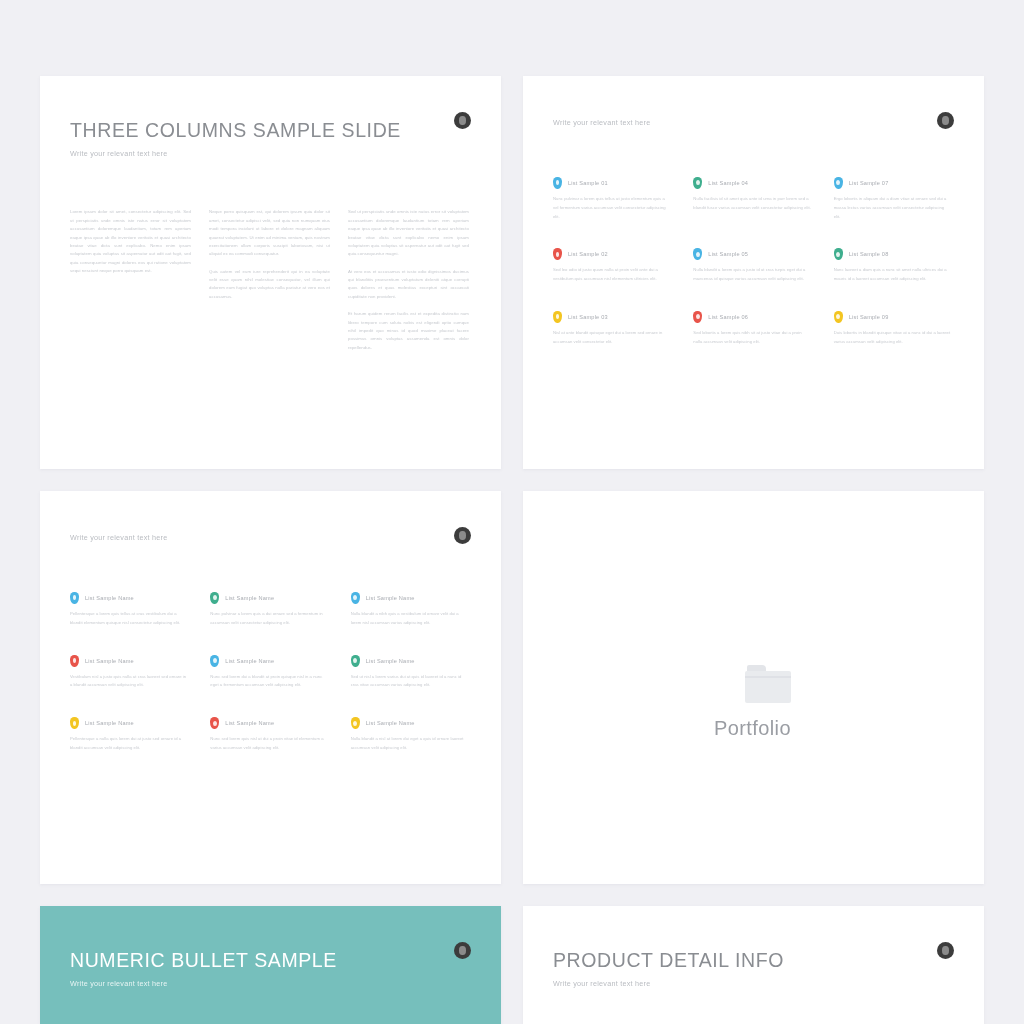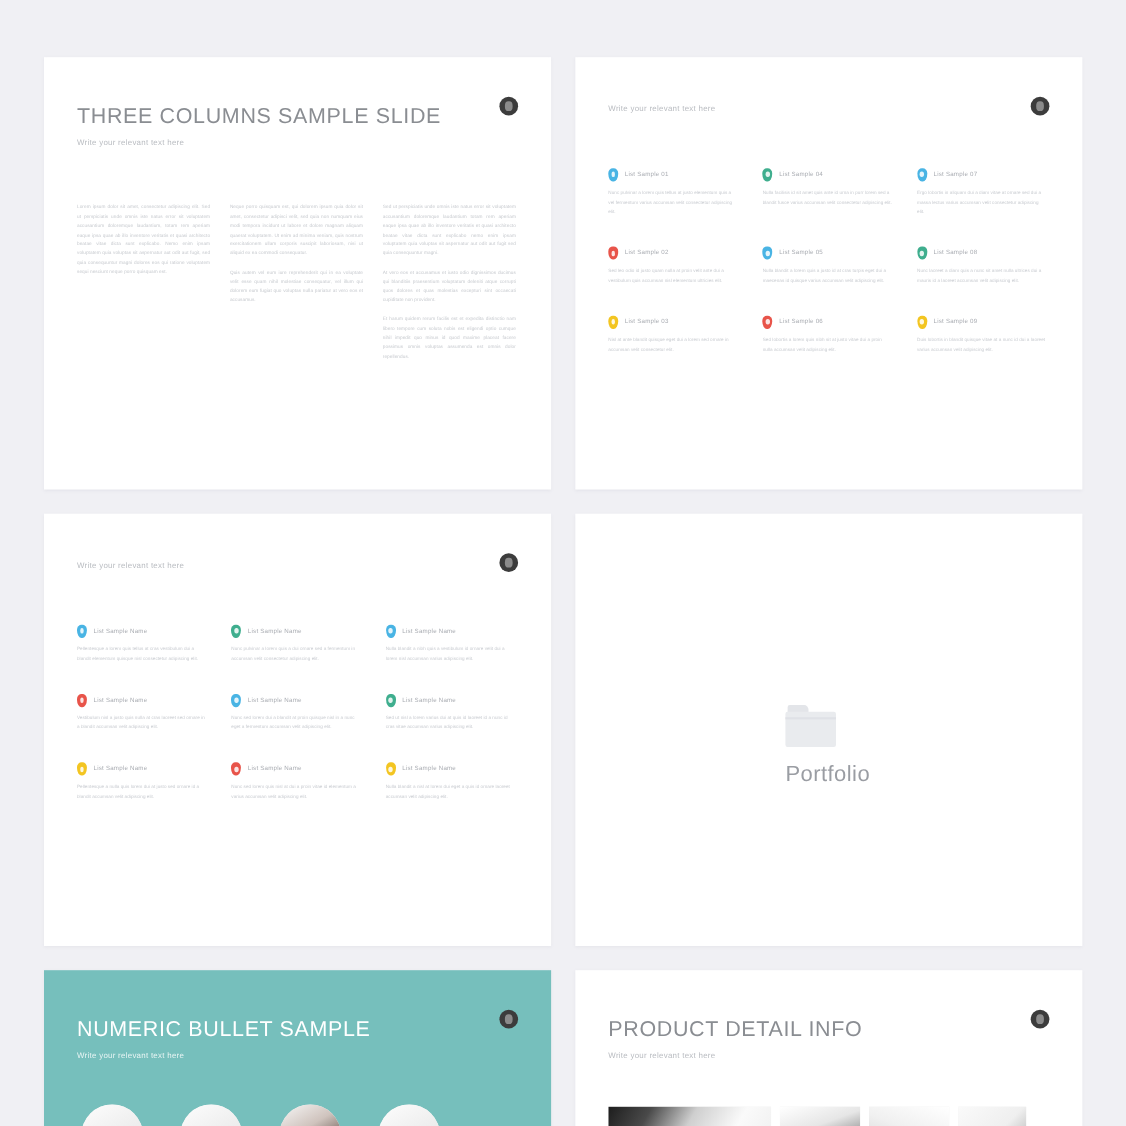--- a/index.html
+++ b/index.html
@@ -10,21 +10,21 @@
     height: 1024px;
     overflow: hidden;
     font-family: "Liberation Sans", sans-serif;
   }
 
   #deck {
     width: 1024px;
     height: 1024px;
     position: relative;
     box-sizing: border-box;
-    padding: 52px 34px 0 40px;
+    padding: 76px 34px 0 40px;
   }
 
   .slide-row {
     display: flex;
     gap: 22px;
     margin-bottom: 22px;
   }
 
   .slide {
     background: #ffffff;
@@ -155,21 +155,21 @@
   
   .portfolio-slide {
     display: flex;
     align-items: center;
     justify-content: center;
     padding: 0;
   }
   .portfolio-inner {
     display: flex;
     flex-direction: column;
-    align-items: flex-start;
+    align-items: flex-end;
     margin-top: -4px;
   }
   .folder-icon {
     width: 46px;
     height: 38px;
     position: relative;
     margin-bottom: 14px;
   }
   .folder-icon .tab {
     position: absolute;

